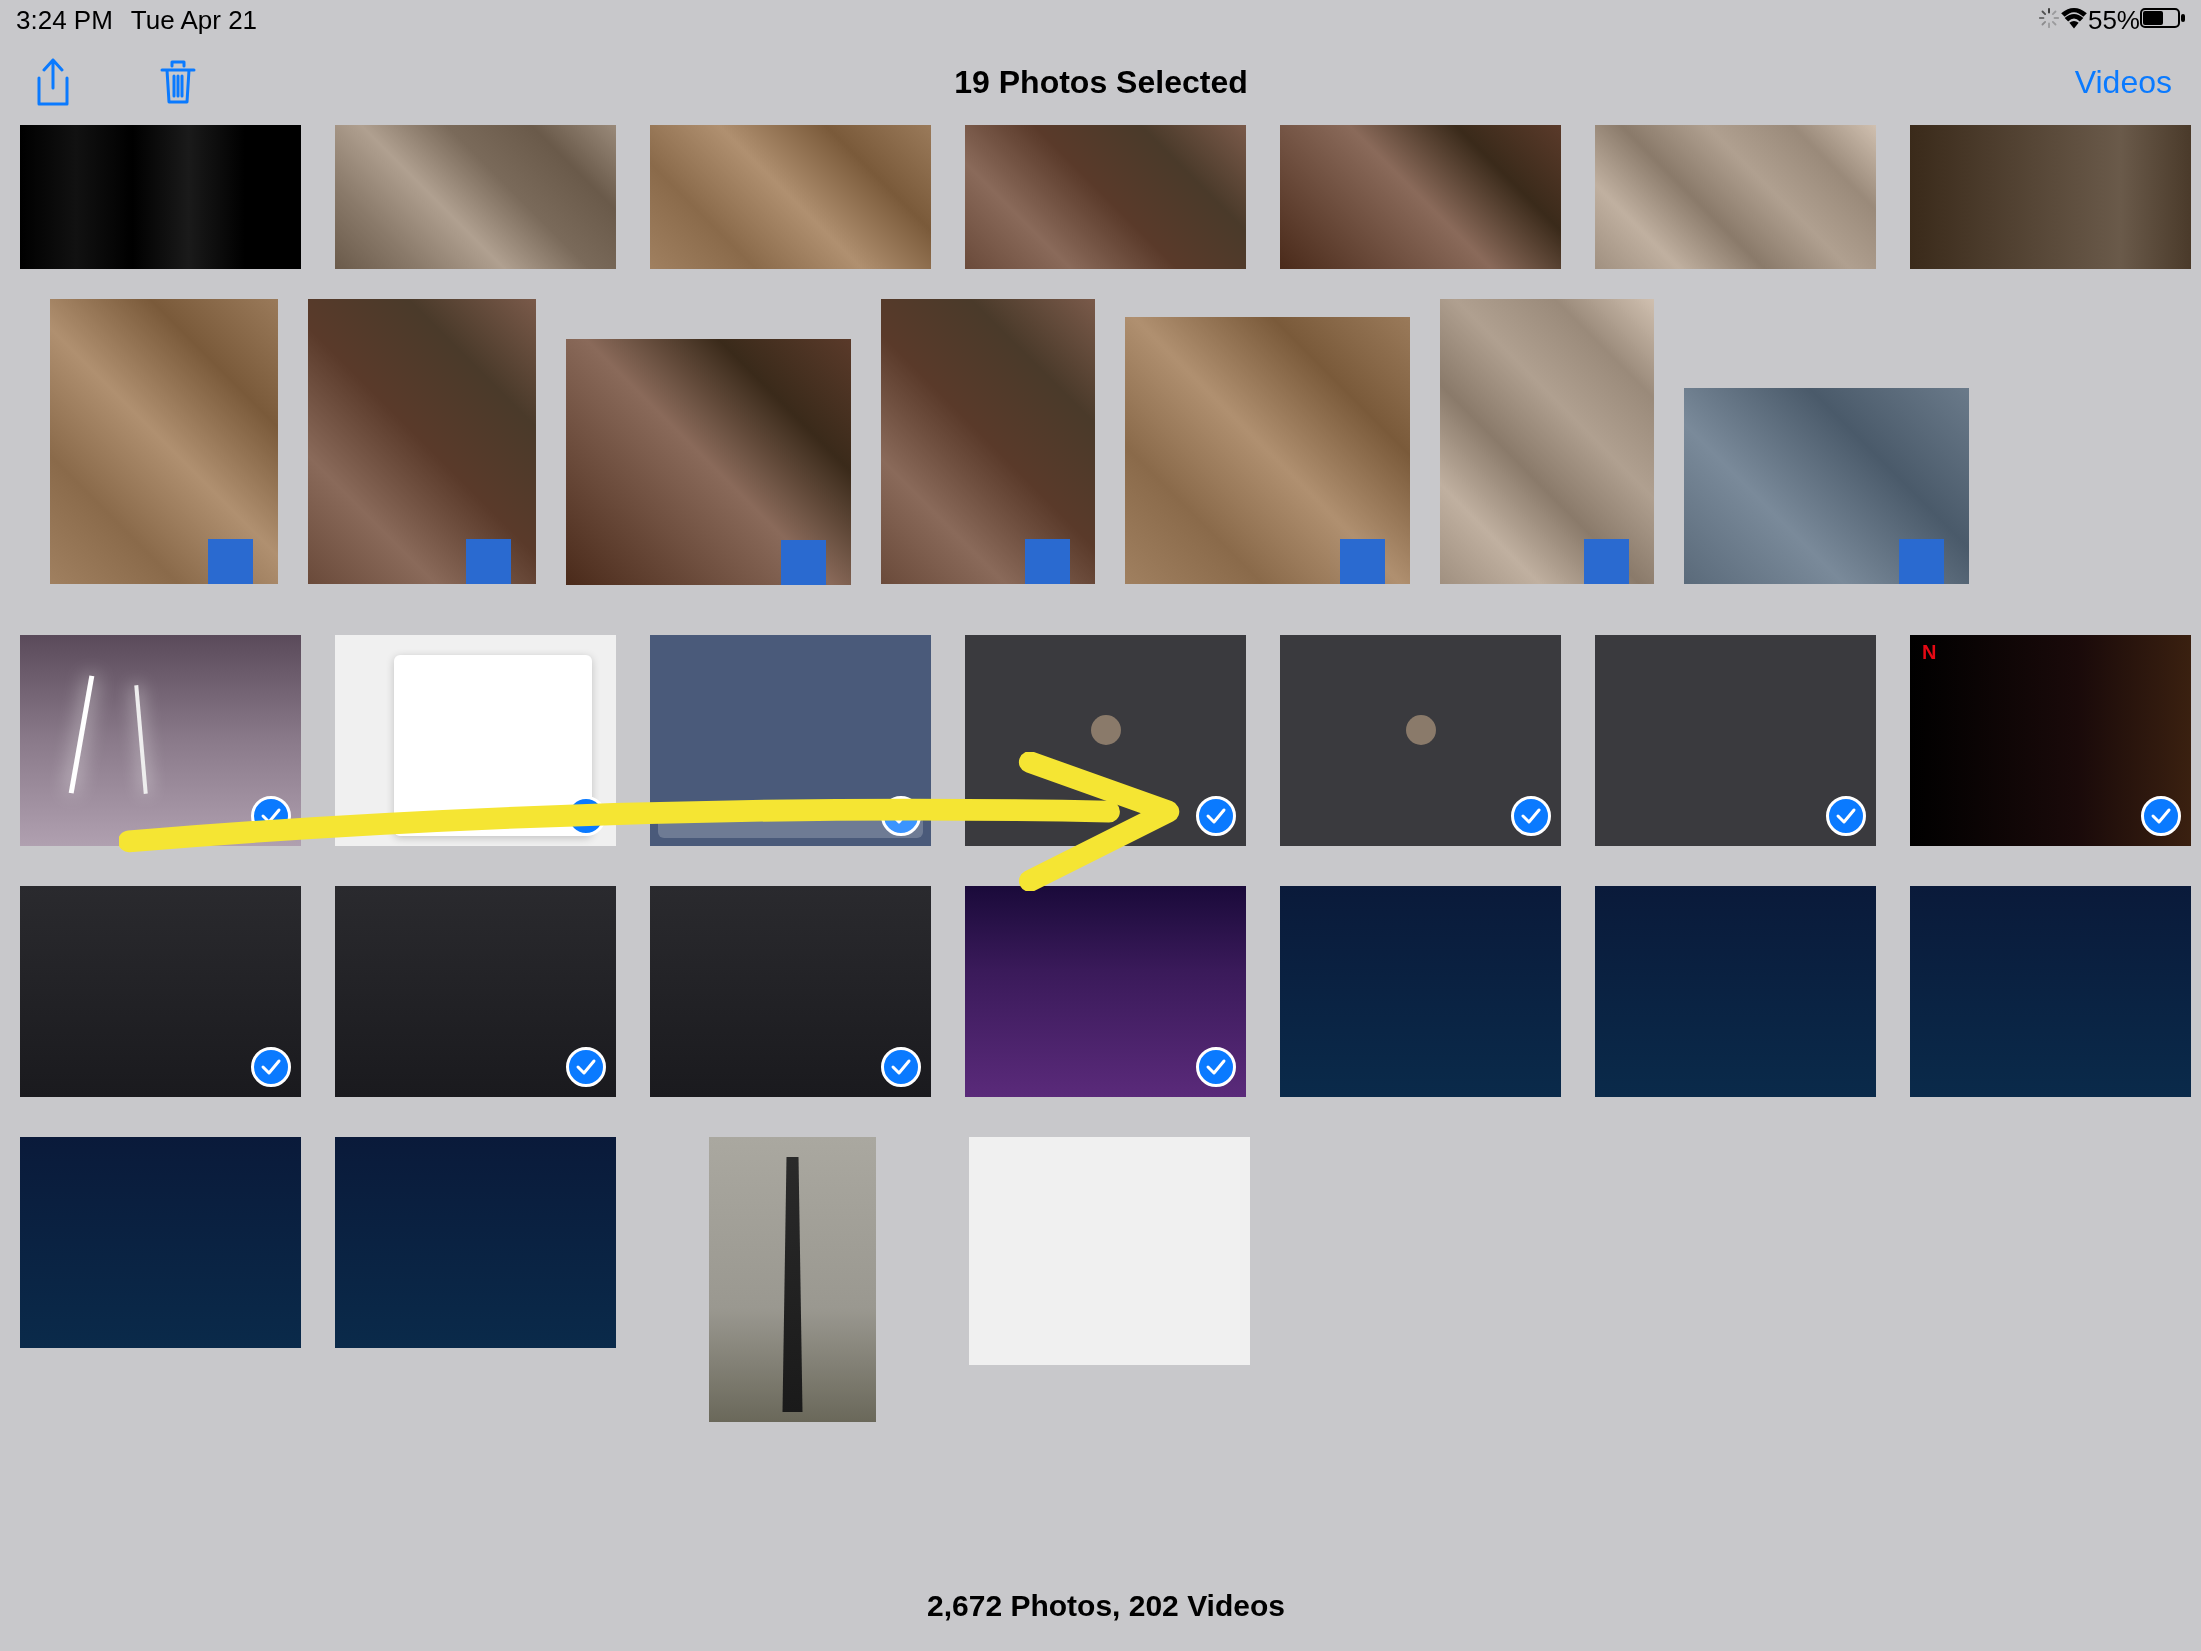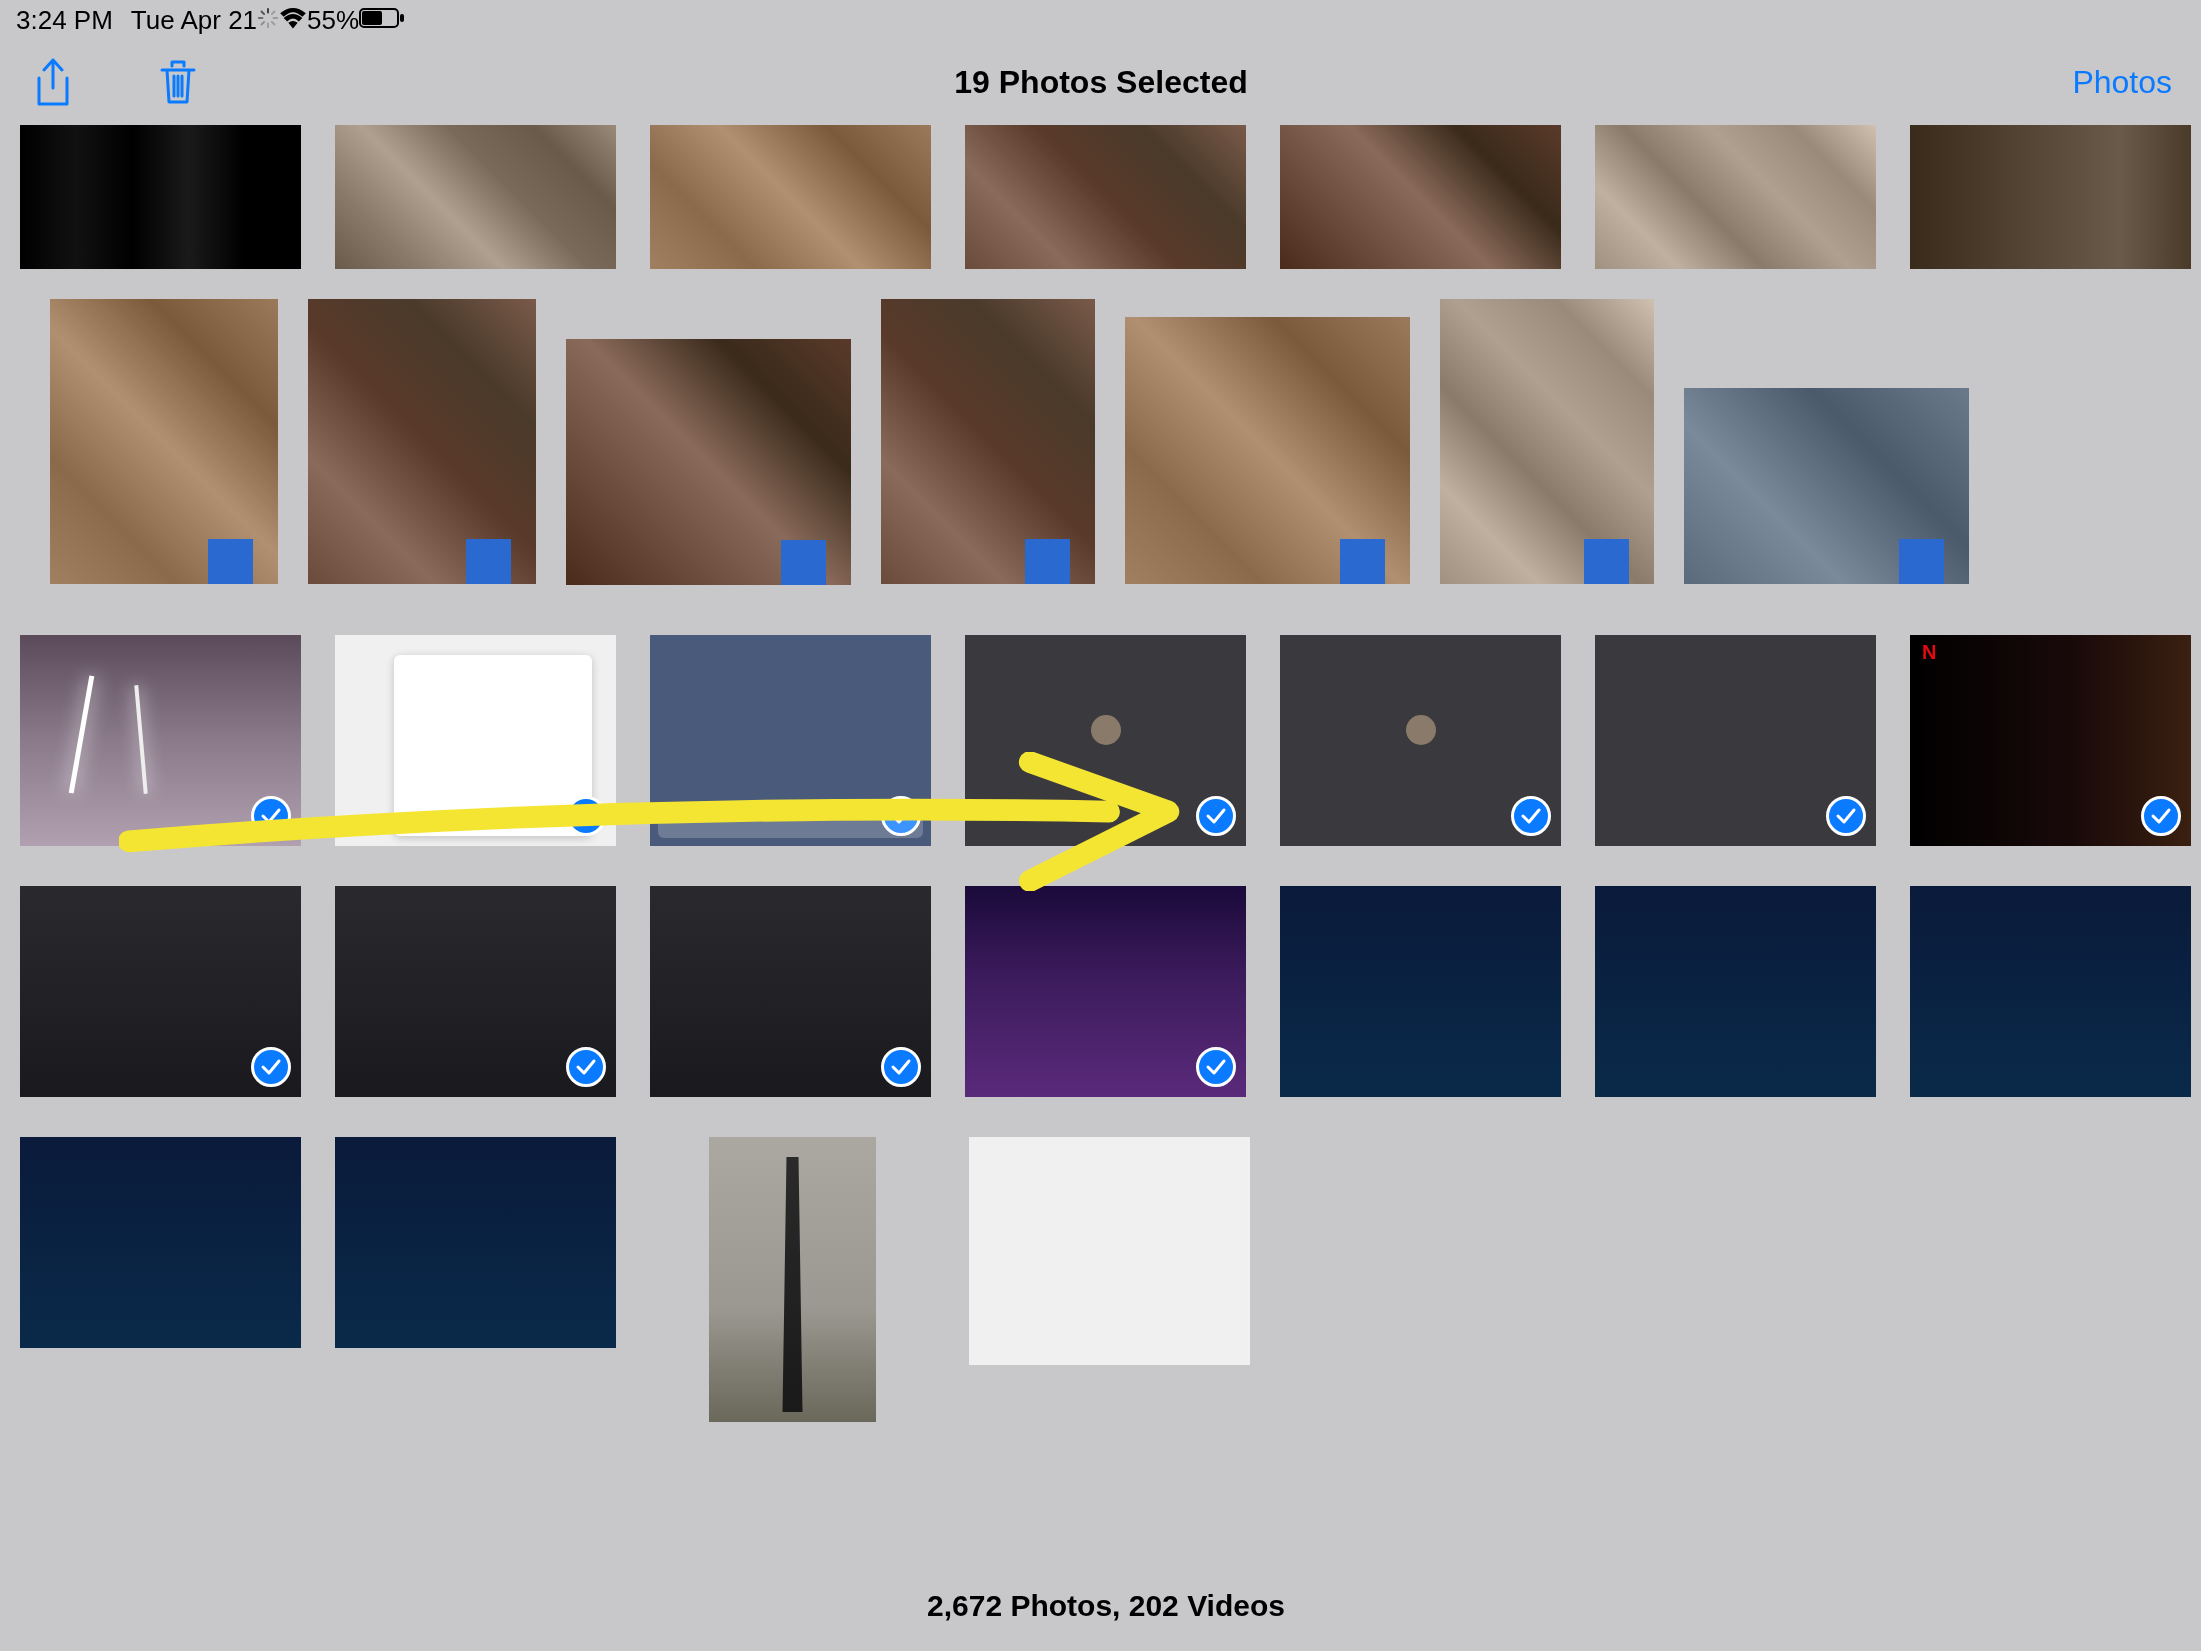--- a/index.html
+++ b/index.html
@@ -9,21 +9,21 @@
   background: #c8c8cb;
   font-family: -apple-system, "Helvetica Neue", Arial, sans-serif;
   overflow: hidden;
   position: relative;
 }
 
 
 .status-bar {
   height: 40px;
   display: flex;
-  justify-content: flex-start;
+  justify-content: space-between;
   align-items: center;
   padding: 0 16px;
   font-size: 26px;
   font-weight: 500;
   color: #000;
 }
 .status-left { display: flex; gap: 18px; align-items: center; }
 .status-right { display: flex; align-items: center; }
 
 
@@ -198,21 +198,21 @@
         </svg>
     </div>
     <div class="icon-btn">
       <svg width="40" height="46" viewBox="0 0 40 46">
           <path d="M4 10 L36 10 M9 10 L11 42 L29 42 L31 10 M14 6 L14 2 L26 2 L26 6 M16 16 L16 36 M20 16 L20 36 M24 16 L24 36" fill="none" stroke="#0a7aff" stroke-width="3" stroke-linecap="round" stroke-linejoin="round"></path>
         </svg>
     </div>
   </div>
   <div class="nav-center">19 Photos Selected</div>
   <div class="nav-right">
-    <span class="cancel">Photos</span>
+    <span class="cancel">Videos</span>
   </div>
 </div>
 
 <div class="grid-wrap">
 
   <div class="grid-row" style="margin-bottom:30px;">
     <div class="thumb w284 partial-top pixelated c1"></div>
     <div class="thumb w284 partial-top pixelated c2"></div>
     <div class="thumb w284 partial-top pixelated c3"></div>
     <div class="thumb w284 partial-top pixelated c4"></div>

